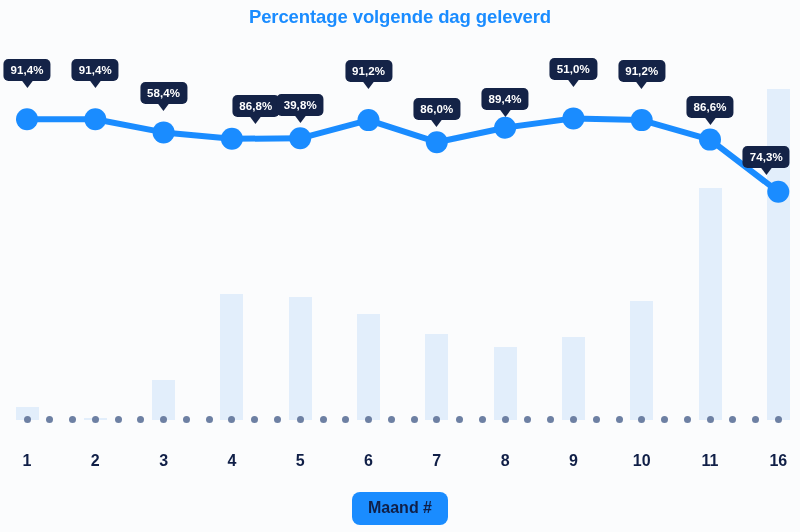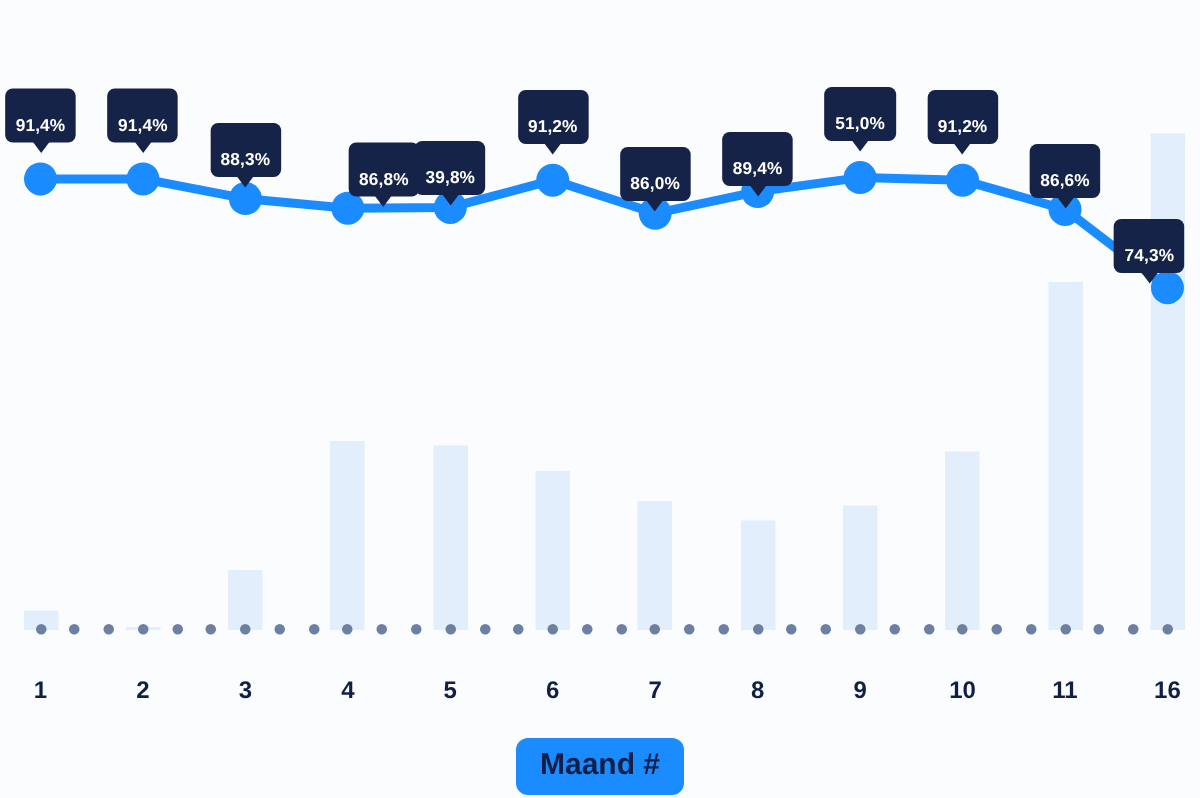--- a/index.html
+++ b/index.html
@@ -71,21 +71,21 @@
     height: 452px;
   }
   
   .tooltip {
     position: absolute;
     background: #142347;
     color: #ffffff;
     font-size: 11.5px;
     font-weight: bold;
     border-radius: 5px;
-    padding: 19px 7px 5px 7px;
+    padding: 5px 7px 5px 7px;
     white-space: nowrap;
     transform: translateX(-50%);
     letter-spacing: 0.1px;
   }
   .tooltip::after {
     content: "";
     position: absolute;
     left: 50%;
     bottom: -7px;
     margin-left: -6px;
@@ -115,32 +115,33 @@
     position: absolute;
     left: 0;
     top: 492px;
     width: 800px;
     text-align: center;
   }
   #axis-title {
     display: inline-block;
     background: #1a8cff;
     color: #101f47;
-    font-size: 20px;
+    font-size: 16px;
     font-weight: bold;
     border-radius: 8px;
     padding: 7px 16px 8px 16px;
   }
 </style>
 </head>
 <body>
 
 <div id="chart-root">
 
   <div id="chart-title">
+    <span class="title-line">Percentage volgende dag geleverd</span>
   </div>
 
   <div id="plot-area">
 
     <div id="bars-layer">
         <div class="bar" style="left: 15.5px; top: 406.743px; height: 13.2571px;"></div>
         <div class="bar" style="left: 83.8px; top: 418px; height: 2px;"></div>
         <div class="bar" style="left: 152.1px; top: 380.229px; height: 39.7714px;"></div>
         <div class="bar" style="left: 220.4px; top: 294.057px; height: 125.943px;"></div>
         <div class="bar" style="left: 288.7px; top: 297.371px; height: 122.629px;"></div>
@@ -204,21 +205,21 @@
           <circle cx="573.4" cy="118.4" r="11" fill="#1a8cff"></circle>
           <circle cx="641.7" cy="120.1" r="11" fill="#1a8cff"></circle>
           <circle cx="710.0" cy="139.6" r="11" fill="#1a8cff"></circle>
           <circle cx="778.3" cy="191.8" r="11" fill="#1a8cff"></circle>
         </g>
     </svg>
 
     <div id="tooltips-layer">
         <div class="tooltip" style="left: 27px; top: 59.264px;">91,4%</div>
         <div class="tooltip" style="left: 95.3px; top: 59.264px;">91,4%</div>
-        <div class="tooltip" style="left: 163.6px; top: 82.408px;">88,3%</div>
+        <div class="tooltip" style="left: 163.6px; top: 82.408px;">58,4%</div>
         <div class="tooltip" style="left: 231.9px; top: 95px; margin-left: 24px;">86,8%</div>
         <div class="tooltip" style="left: 300.2px; top: 94.344px;">39,8%</div>
         <div class="tooltip" style="left: 368.5px; top: 60.112px;">91,2%</div>
         <div class="tooltip" style="left: 436.8px; top: 98.16px;">86,0%</div>
         <div class="tooltip" style="left: 505.1px; top: 73.744px; margin-top: 14px;">89,4%</div>
         <div class="tooltip" style="left: 573.4px; top: 58.416px;">51,0%</div>
         <div class="tooltip" style="left: 641.7px; top: 60.112px;">91,2%</div>
         <div class="tooltip" style="left: 710px; top: 95.616px;">86,6%</div>
         <div class="tooltip" style="left: 766.3px; top: 145.768px;">74,3%</div>
       </div>

